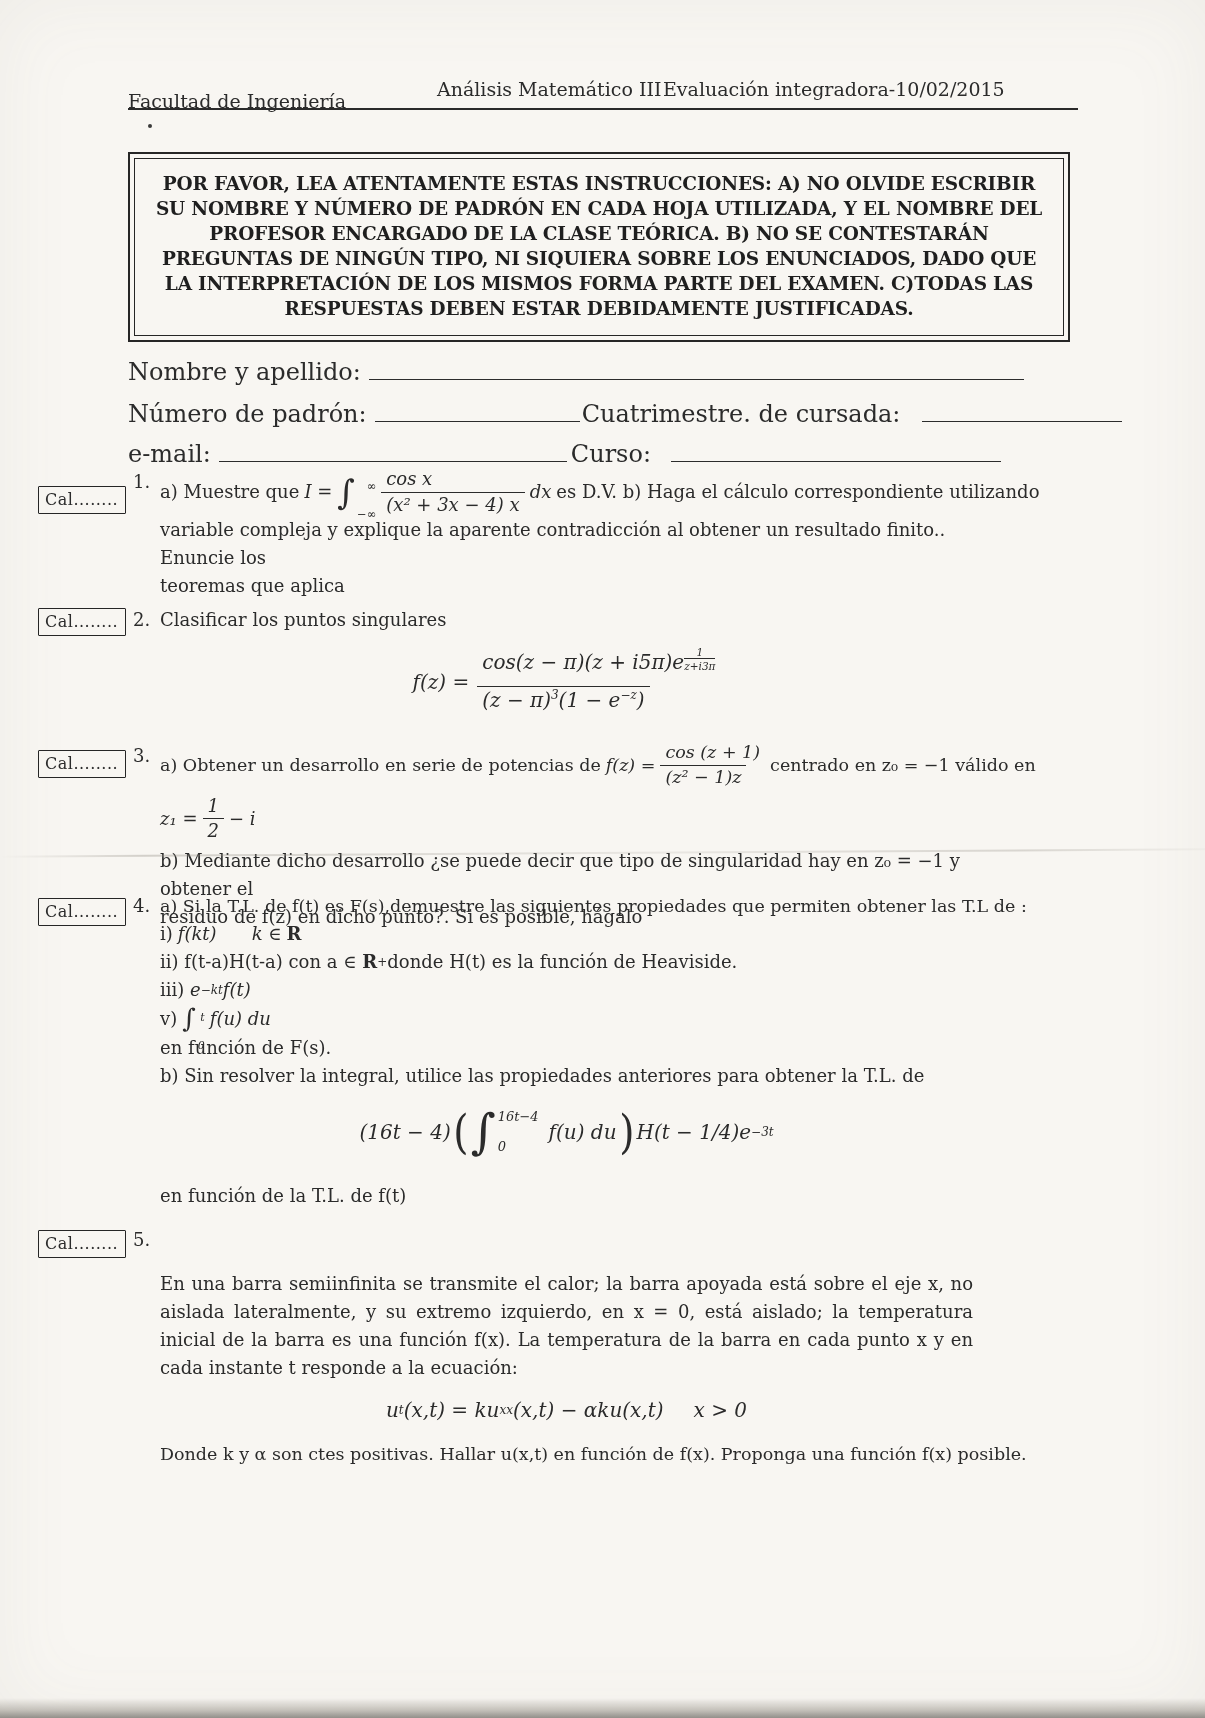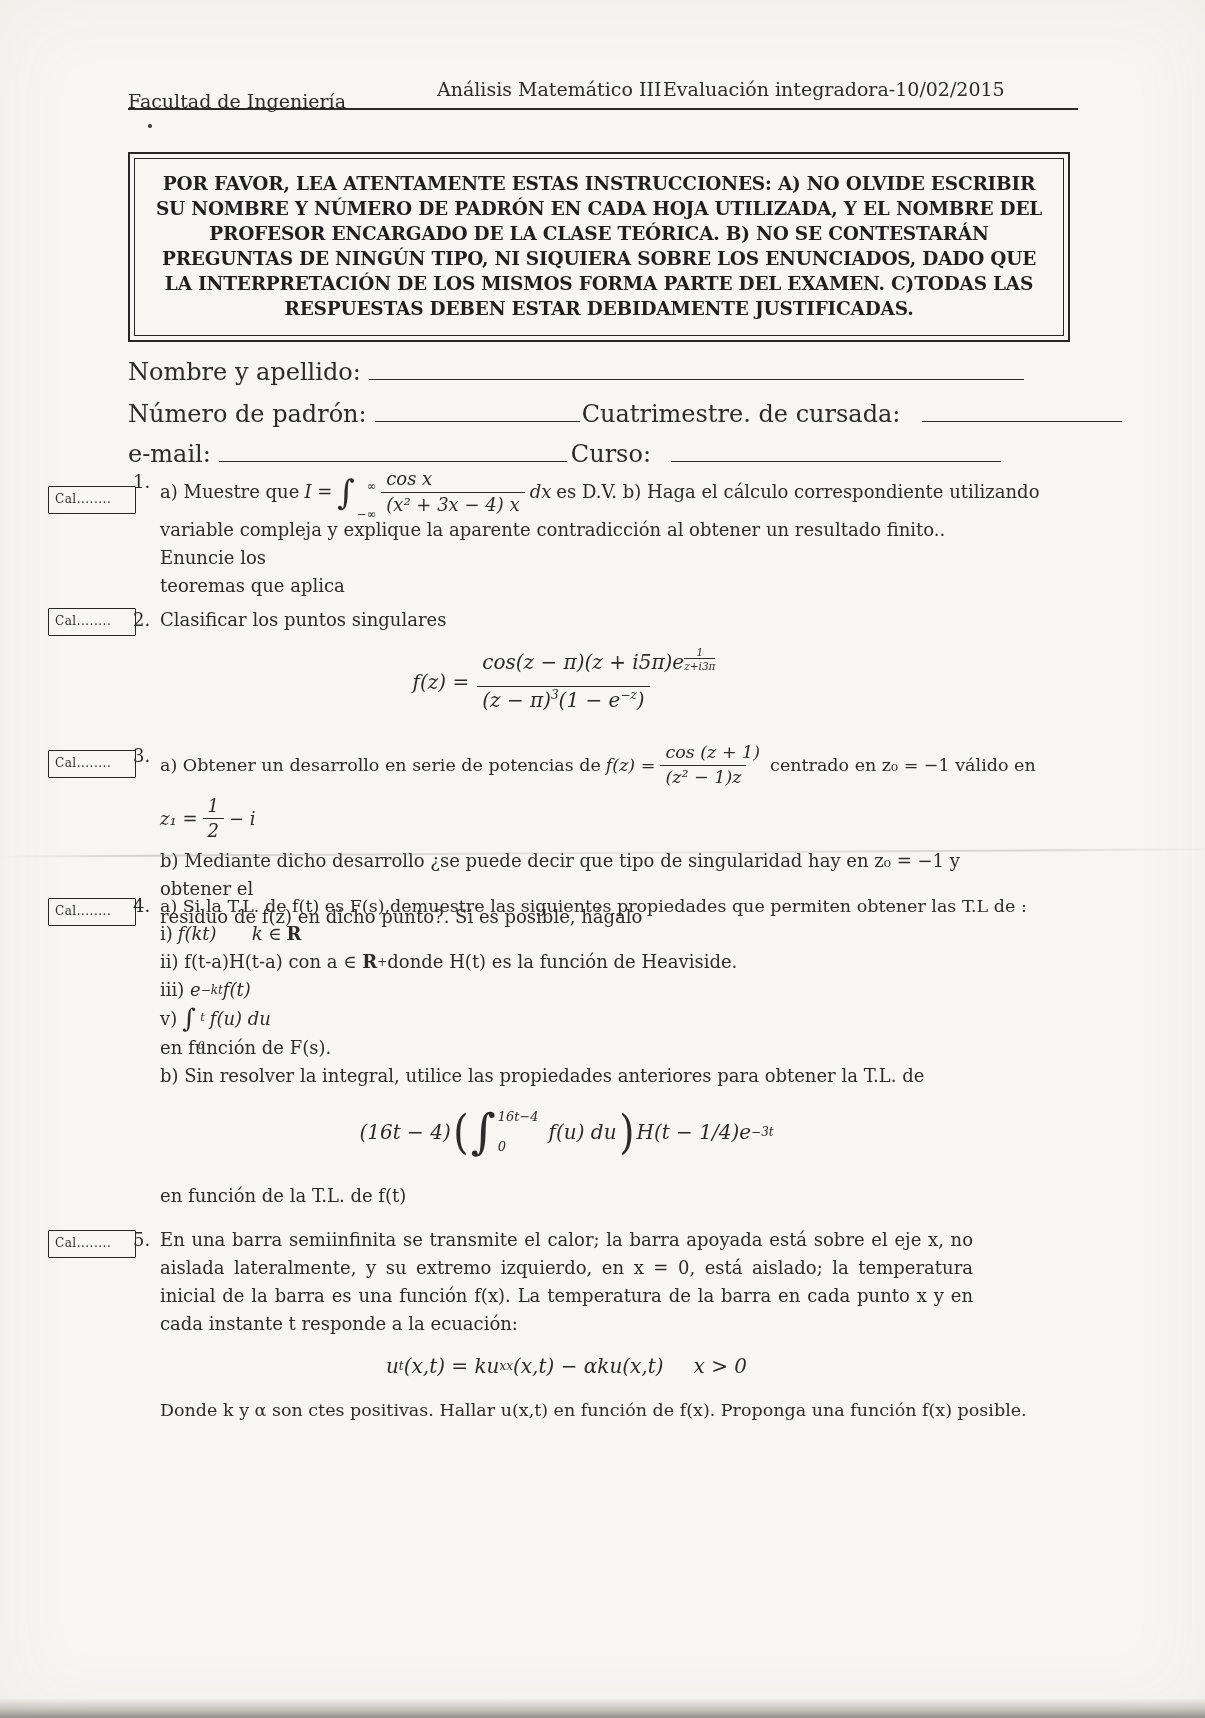--- a/index.html
+++ b/index.html
@@ -27,30 +27,30 @@
        border:2.5px solid #262626;padding:4px;background:transparent;}
   .instructions-inner{border:1.5px solid #262626;padding:12px 20px 14px 20px;}
   .instructions p{margin:0;text-align:center;font-size:18.5px;line-height:25px;
        font-weight:600;letter-spacing:-0.2px;color:#1f1f1f;}
   .instructions b{font-weight:800;}
   
   .frow{position:absolute;left:128px;width:824px;display:flex;align-items:baseline;font-size:24px;white-space:nowrap;}
   .fline{display:inline-block;border-bottom:1.6px solid #2c2c2c;height:19px;flex-shrink:0;}
   .frow .lbl{margin-right:8px;}
   
-  .calbox{position:absolute;left:48px;width:80px;height:26px;
-      border:1.6px solid #262626;font-size:12px;line-height:25px;
+  .calbox{position:absolute;left:38px;width:80px;height:26px;
+      border:1.6px solid #262626;font-size:16px;line-height:25px;
       padding-left:6px;letter-spacing:0.5px;background:transparent;border-radius:1px;}
   .qblock{position:absolute;left:133px;width:840px;font-size:18px;line-height:28px;}
   .qrow{display:flex;align-items:flex-start;}
   .qnum{width:27px;flex-shrink:0;}
   .qbody{flex:1;min-width:0;}
   .mline{display:flex;align-items:center;white-space:nowrap;}
   .mline.gap > *{margin-right:5px;}
-  .just{text-align:justify;}
+  .just{text-align:justify;margin-top:44px;}
   .fit175{font-size:17.5px;}
   .nowrap{white-space:nowrap;}
   .mi{font-style:italic;}
   sup{font-size:12px;} sub{font-size:12px;}
   
   .frac{display:inline-flex;flex-direction:column;align-items:flex-start;vertical-align:middle;line-height:1.25;}
   .frac .num{padding:0 5px 1px 5px;}
   .frac .den{border-top:1.5px solid #2b2b2b;padding:1px 5px 0 5px;}
   
   .intg{display:inline-flex;align-items:center;}

